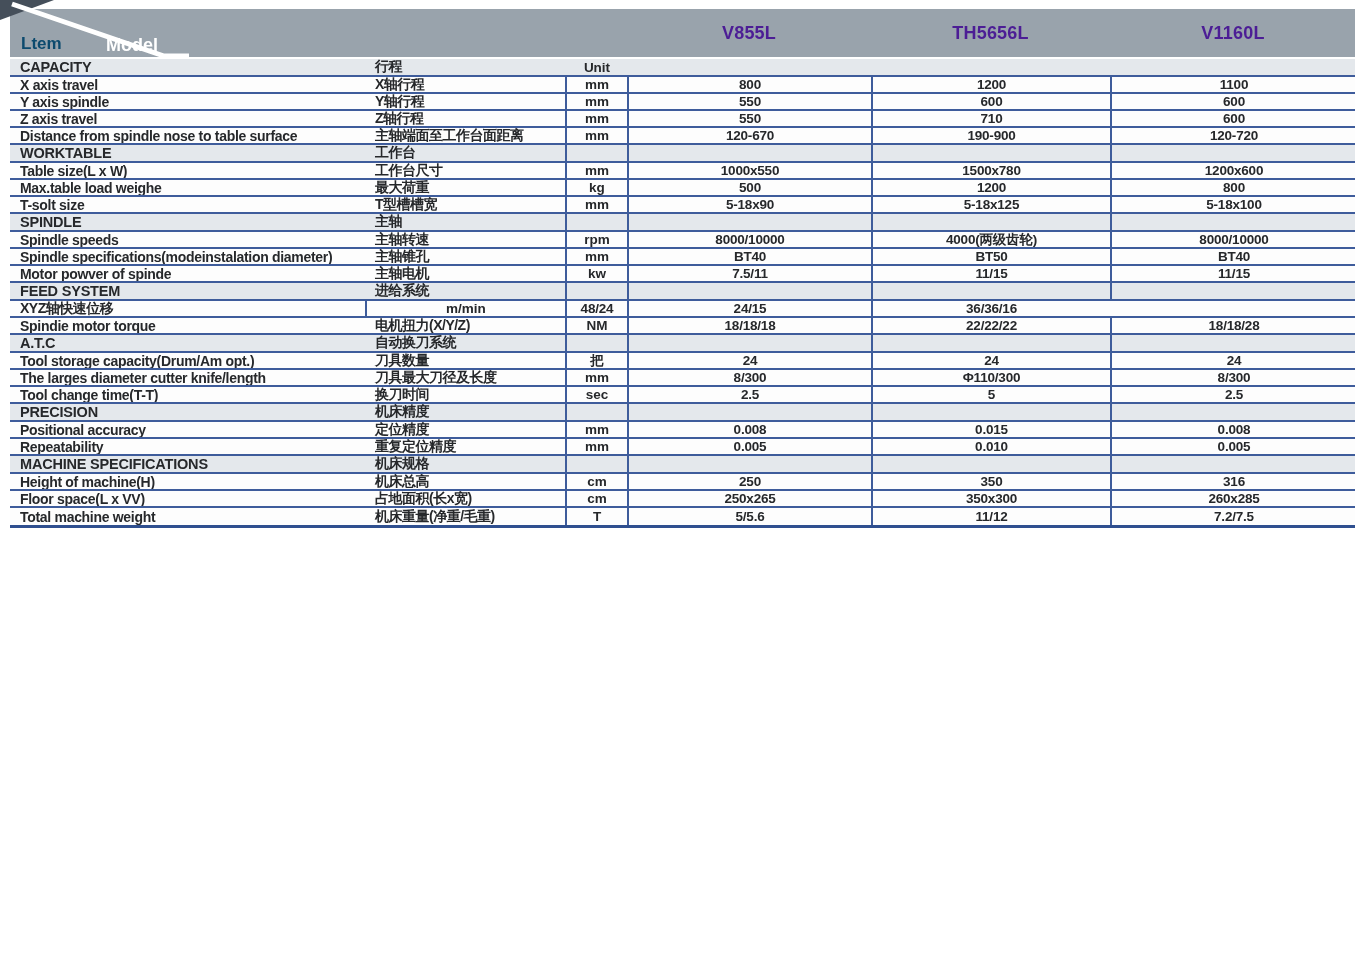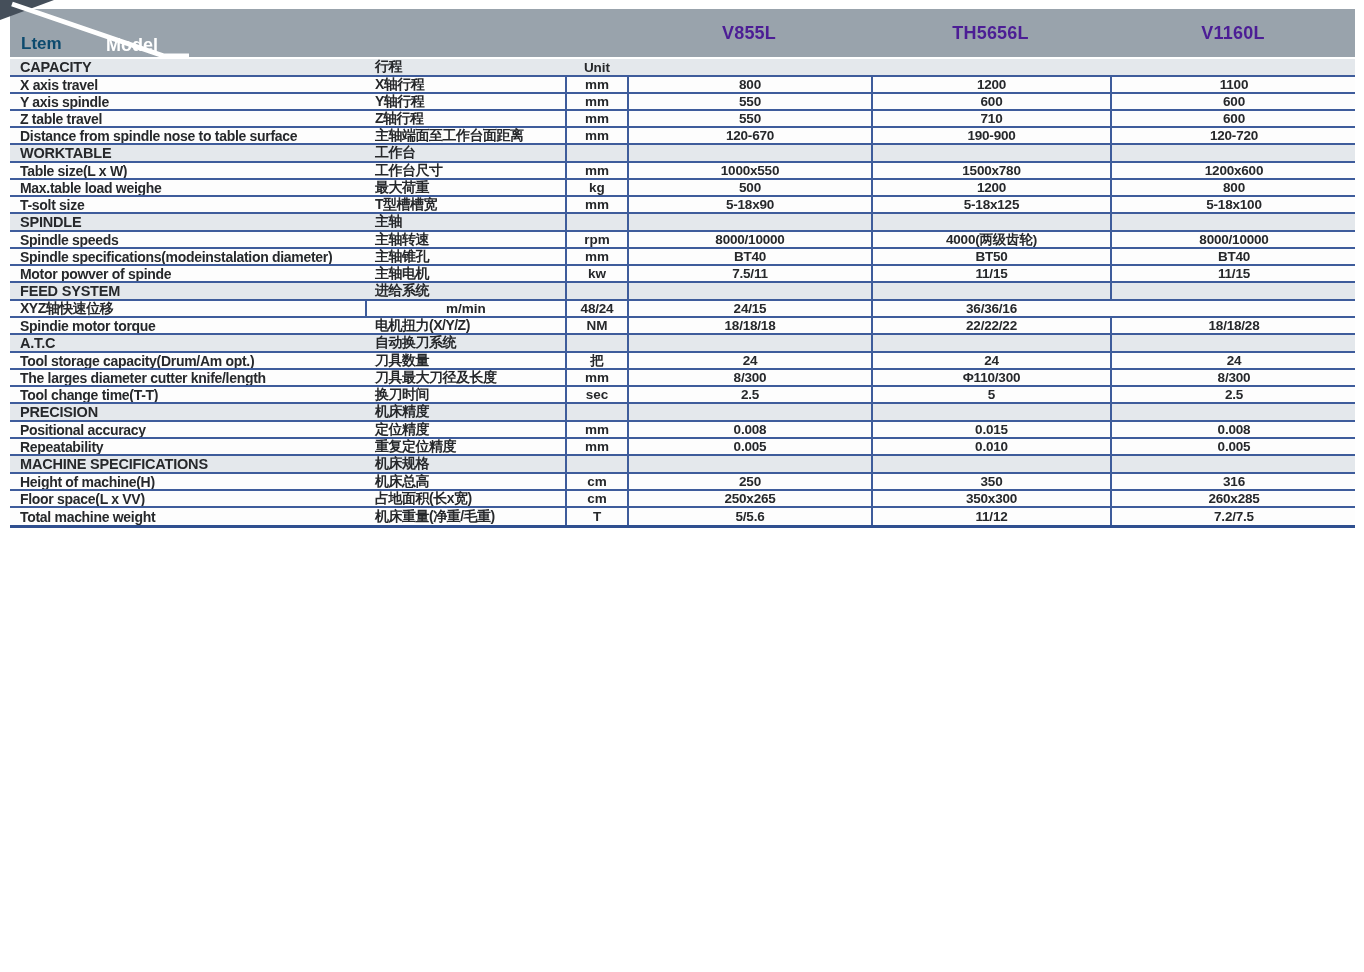--- a/index.html
+++ b/index.html
@@ -81,21 +81,21 @@
       </div>
       <div class="row cols data-row">
         <div class="cell c-en">Y axis spindle</div>
         <div class="cell c-zh">Y轴行程</div>
         <div class="cell c-unit b">mm</div>
         <div class="cell c-val b">550</div>
         <div class="cell c-val b">600</div>
         <div class="cell c-val b">600</div>
       </div>
       <div class="row cols data-row">
-        <div class="cell c-en">Z table travel</div>
+        <div class="cell c-en">Z axis travel</div>
         <div class="cell c-zh">Z轴行程</div>
         <div class="cell c-unit b">mm</div>
         <div class="cell c-val b">550</div>
         <div class="cell c-val b">710</div>
         <div class="cell c-val b">600</div>
       </div>
       <div class="row cols data-row">
         <div class="cell c-en">Distance from spindle nose to table surface</div>
         <div class="cell c-zh">主轴端面至工作台面距离</div>
         <div class="cell c-unit b">mm</div>

